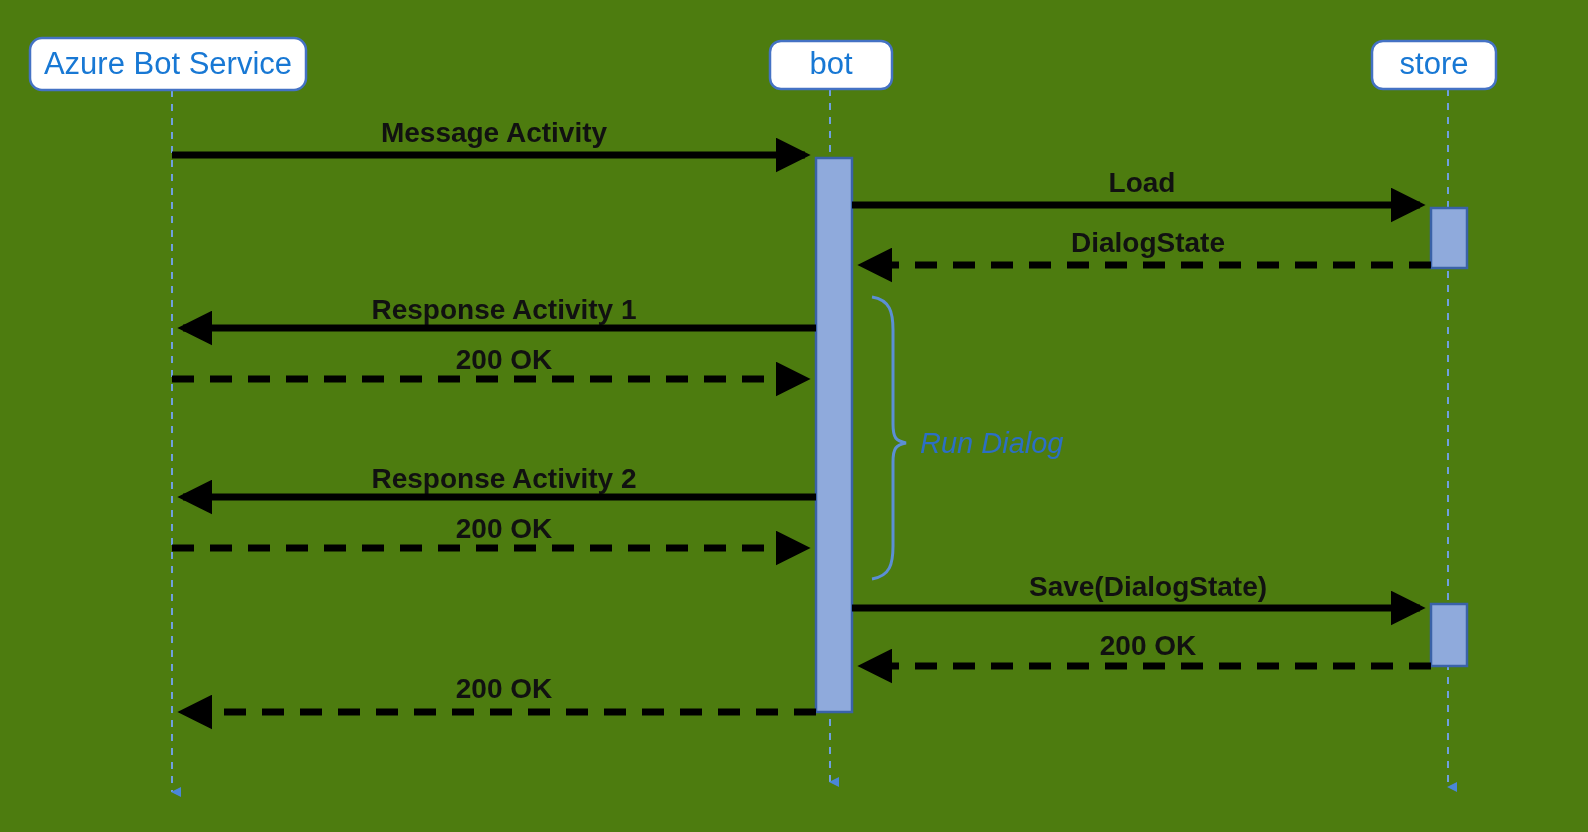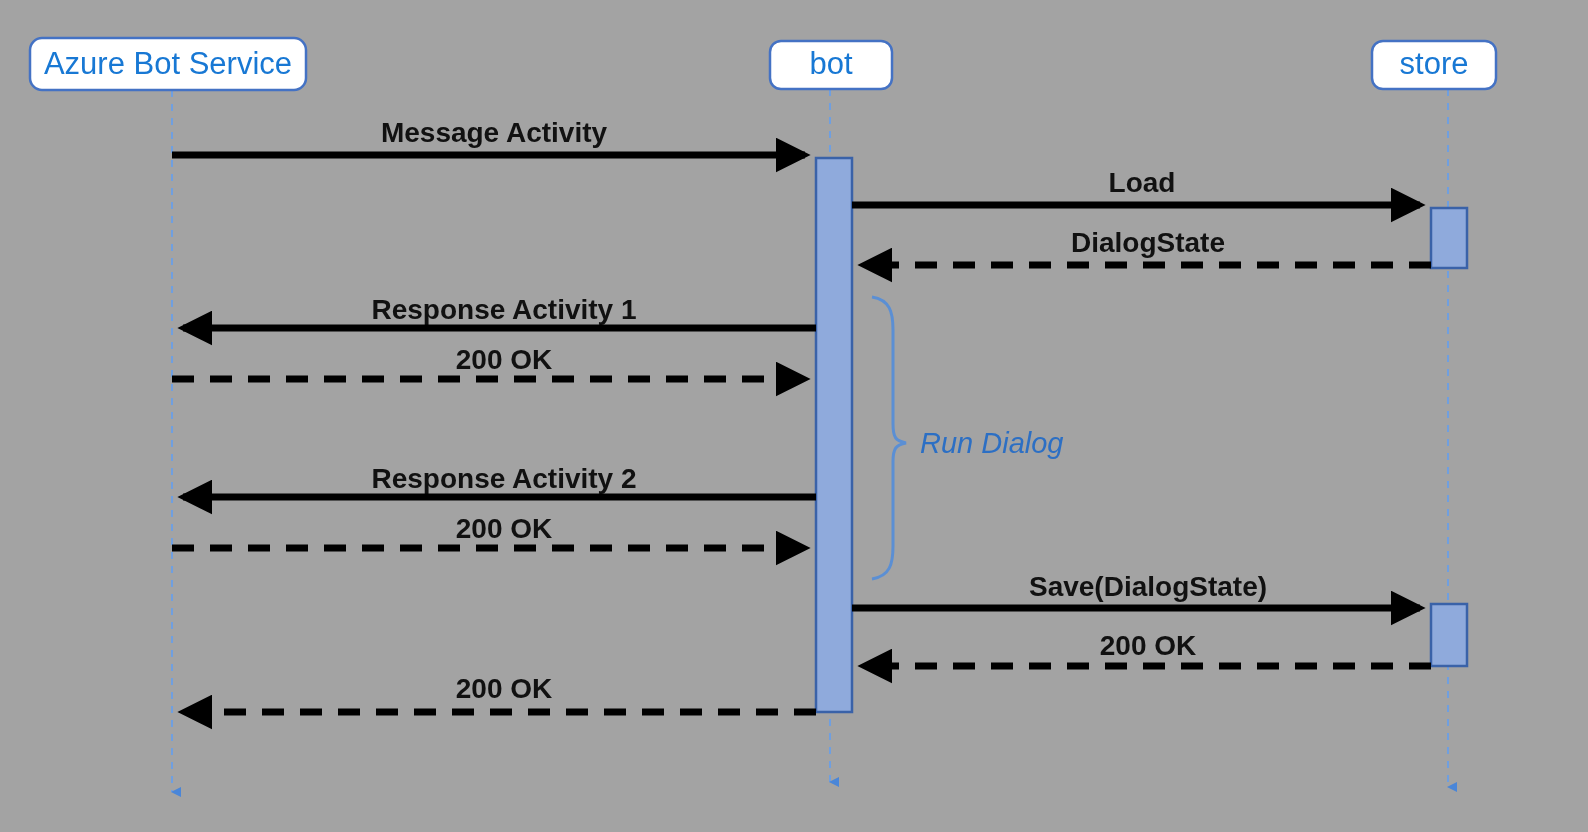--- a/index.html
+++ b/index.html
@@ -10,21 +10,21 @@
   body {
     width: 1588px;
     height: 832px;
     font-family: "Liberation Sans", sans-serif;
     overflow: hidden;
   }
   #diagram-root {
     position: relative;
     width: 1588px;
     height: 832px;
-    background: #a3a3a3;
+    background: #4d7c0f;
   }
   svg.diagram {
     display: block;
     width: 1588px;
     height: 832px;
   }
   .lifeline-box-rect {
     fill: #ffffff;
     stroke: #4472C4;
     stroke-width: 2.5;

